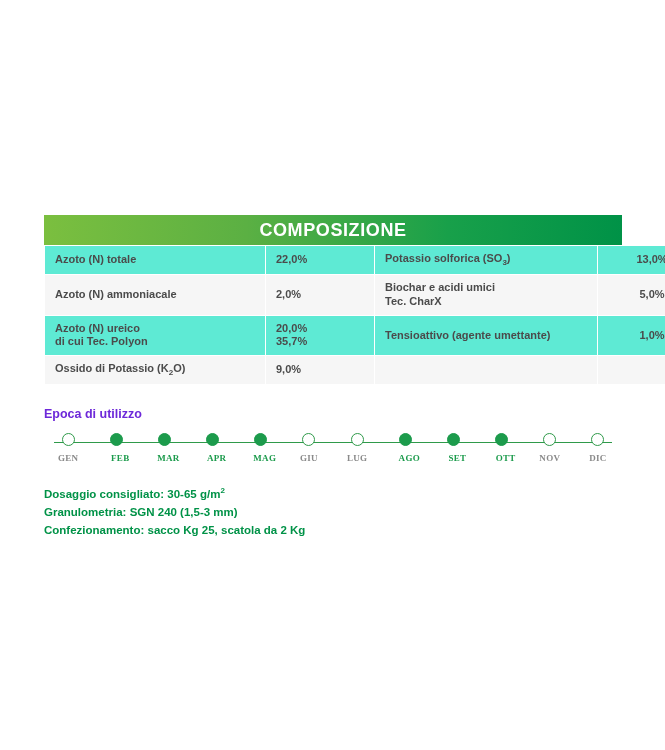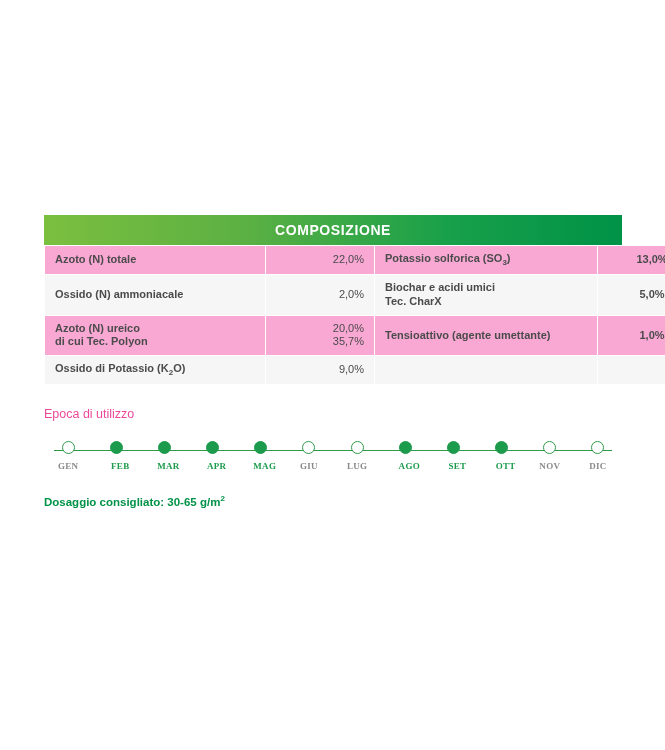--- a/index.html
+++ b/index.html
@@ -21,62 +21,62 @@
     left: 44px;
     top: 215px;
     width: 578px;
   }
 
   
   .comp-header {
     height: 30px;
     background: linear-gradient(to right, #7bbf3f 0%, #5bb043 35%, #18a04a 70%, #009247 100%);
     color: #ffffff;
-    font-size: 14px;
+    font-size: 18px;
     font-weight: bold;
     letter-spacing: .6px;
     display: flex;
     align-items: center;
     justify-content: center;
   }
 
   table.comp {
     width: 100%;
     border-collapse: collapse;
     table-layout: fixed;
   }
   table.comp td {
     border: 1px solid #ffffff;
     font-size: 11px;
     vertical-align: middle;
     padding: 6px 10px;
     line-height: 1.25;
   }
-  .row-a td { background: #f9a8d4; }
+  .row-a td { background: #5eead4; }
   .row-b td { background: #f6f6f6; }
 
   td.label   { width: 200px; color: #4b4b4b; font-weight: bold; }
-  td.value   { width: 88px; text-align: right; color: #4b4b4b; font-weight: normal; }
+  td.value   { width: 88px; text-align: left; color: #4b4b4b; font-weight: bold; }
   td.label2  { width: 202px; color: #4b4b4b; font-weight: bold; }
   td.value2  { width: 88px; text-align: center; color: #4b4b4b; font-weight: bold; }
   td.empty   { background: #f3f3f3; }
   .row-b td.empty { background: #f6f6f6; }
 
   .sub { font-size: 8px; vertical-align: sub; }
   .line2 { display: block; }
 
   
   .epoca {
     margin-top: 22px;
   }
   .epoca-title {
-    color: #ec4899;
+    color: #6d28d9;
     font-size: 12.5px;
-    font-weight: normal;
-    margin-bottom: 20px;
+    font-weight: bold;
+    margin-bottom: 12px;
   }
   .timeline {
     position: relative;
     height: 38px;
     width: 578px;
     font-family: Liberation Serif, serif;
   }
   .timeline-line {
     position: absolute;
     left: 10px;
@@ -150,21 +150,21 @@
         <td class="label2">
           <span>Potassio solforica (SO</span><span class="sub">3</span><span>)</span>
         </td>
         <td class="value2">
           <span>13,0%</span>
         </td>
       </tr>
 
       <tr class="row-b">
         <td class="label">
-          <span>Ossido (N) ammoniacale</span>
+          <span>Azoto (N) ammoniacale</span>
         </td>
         <td class="value">
           <span>2,0%</span>
         </td>
         <td class="label2">
           <span>Biochar e acidi umici</span>
           <span class="line2">Tec. CharX</span>
         </td>
         <td class="value2">
           <span>5,0%</span>
@@ -253,15 +253,17 @@
         <div class="month">
           <span class="dot"></span>
           <span class="month-label">DIC</span>
         </div>
       </div>
     </div>
   </div>
 
   <div class="notes">
     <div><span>Dosaggio consigliato: 30-65 g/m</span><span class="sup">2</span></div>
+    <div>Granulometria: SGN 240 (1,5-3 mm)</div>
+    <div>Confezionamento: sacco Kg 25, scatola da 2 Kg</div>
   </div>
 
 </div>
 
 </body></html>

